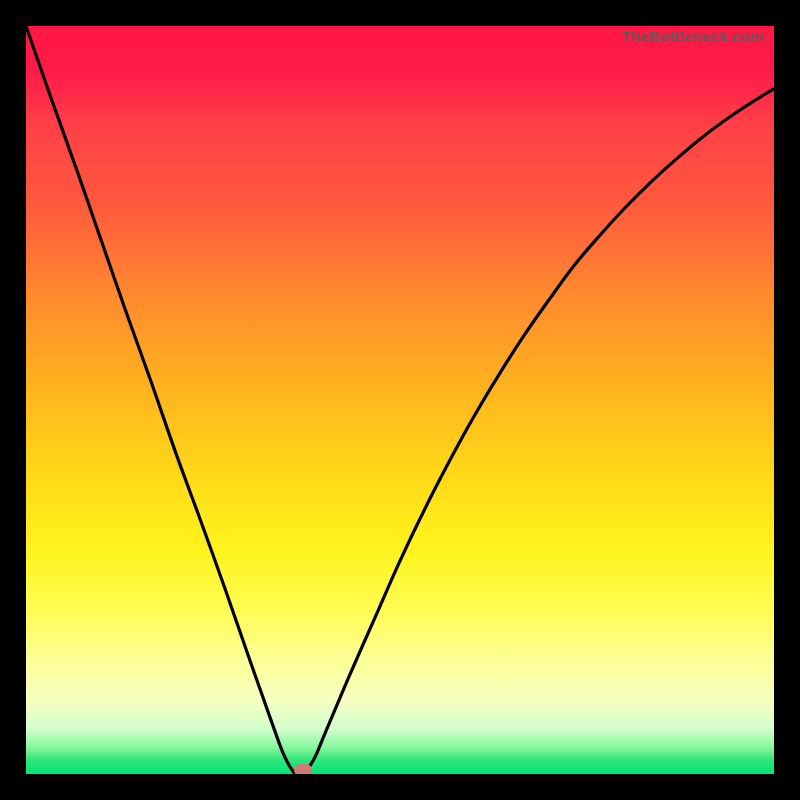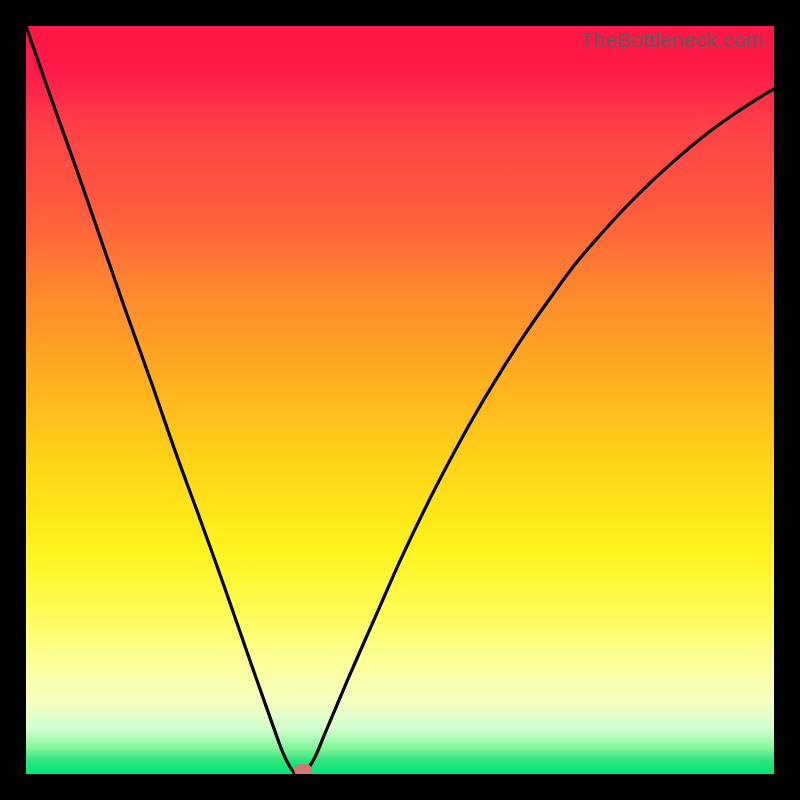--- a/index.html
+++ b/index.html
@@ -34,22 +34,22 @@
       #2de57b 98.2%,
       #00e676 100%
     );
     overflow: hidden;
   }
   .watermark {
     position: absolute;
     top: 2px;
     right: 10px;
     color: #5b5b5b;
-    font-size: 21px;
-    font-weight: 400;
+    font-size: 15px;
+    font-weight: 700;
     letter-spacing: 0.2px;
     z-index: 10;
   }
   svg.curve {
     position: absolute;
     left: 0;
     top: 0;
     width: 748px;
     height: 748px;
   }

